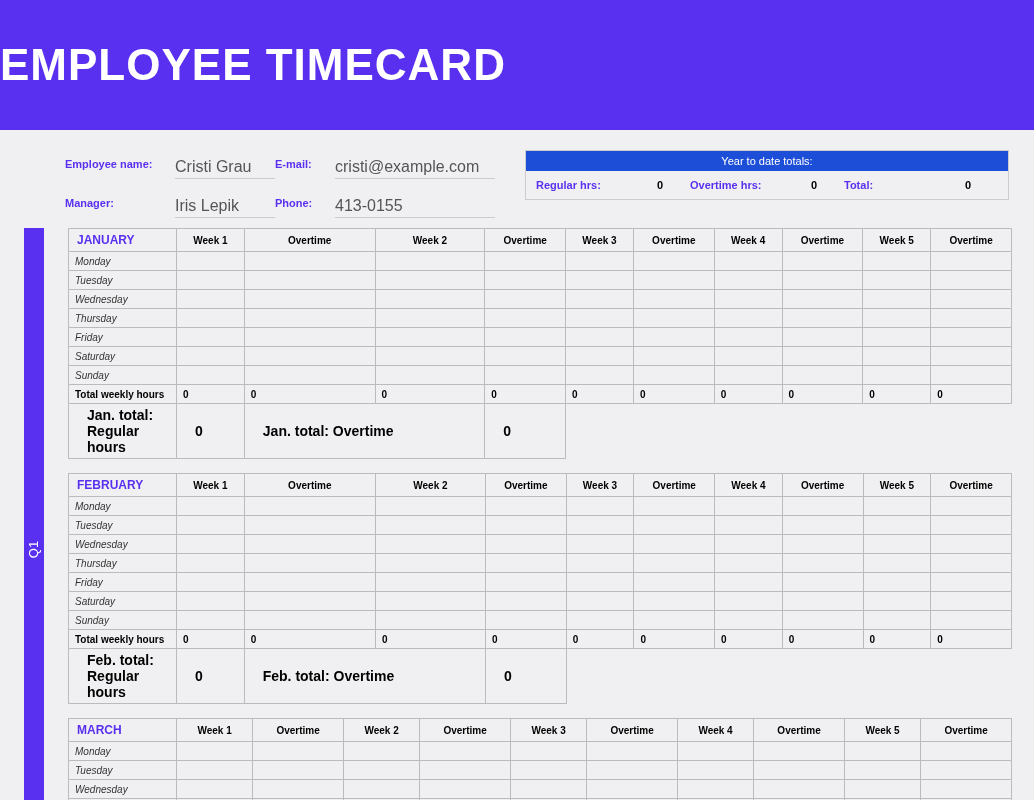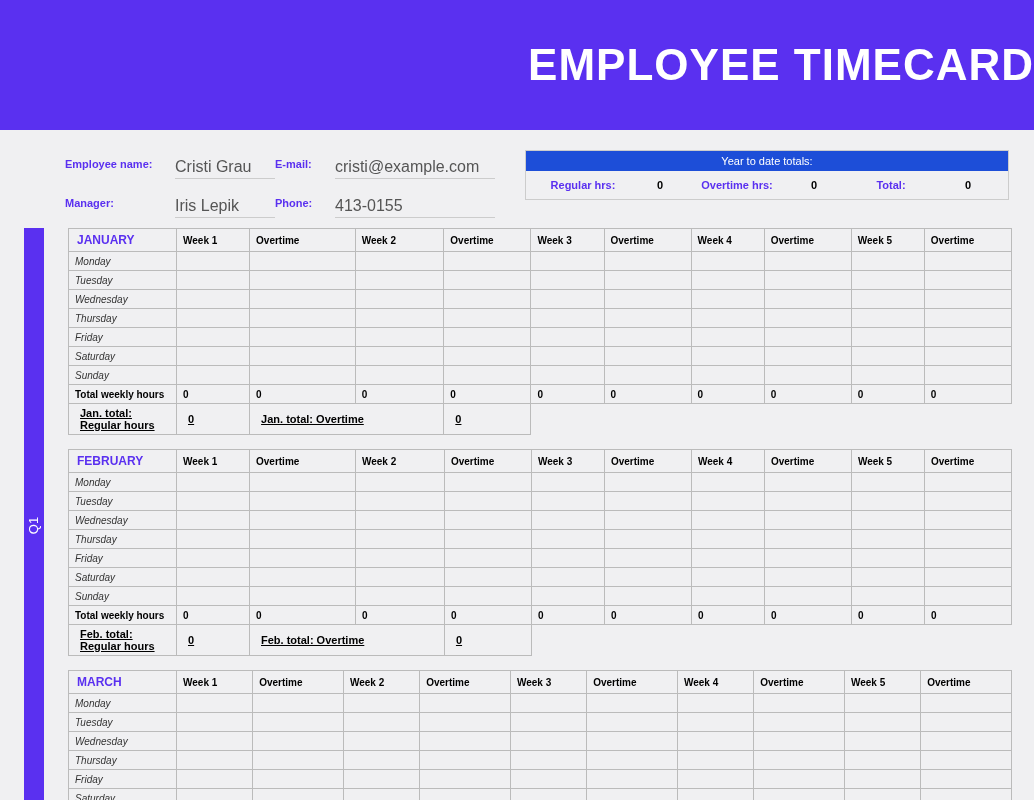--- a/index.html
+++ b/index.html
@@ -8,21 +8,21 @@
     background: #f0f0f2;
     width: 1034px;
     height: 800px;
     overflow: hidden;
   }
   .header-banner {
     background: #5a30f0;
     height: 130px;
     display: flex;
     align-items: center;
-    justify-content: flex-end;
+    justify-content: flex-start;
   }
   .header-banner h1 {
     color: #fff;
     font-size: 44px;
     letter-spacing: 1px;
     font-weight: 800;
   }
   .info-area {
     padding: 20px 25px 10px 65px;
     display: flex;
@@ -55,21 +55,21 @@
     text-align: center;
     font-size: 11px;
     padding: 4px 0;
   }
   .ytd-row {
     display: grid;
     grid-template-columns: 1fr 60px 1fr 60px 1fr 60px;
     padding: 8px 10px;
     font-size: 11px;
   }
-  .ytd-row .ylab { color: #5a30f0; font-weight: 700; text-align: center; }
+  .ytd-row .ylab { color: #5a30f0; font-weight: 700; text-align: left; }
   .ytd-row .yval { font-weight: 700; text-align: center; }
 
   .q-wrap {
     display: flex;
     padding-left: 24px;
     padding-right: 22px;
   }
   .q-bar {
     background: #5a30f0;
     width: 20px;
@@ -91,33 +91,33 @@
     margin-bottom: 14px;
     background: #f0f0f2;
   }
   table.tc th, table.tc td {
     border: 1px solid #bbb;
     font-size: 10px;
     padding: 3px 6px;
     height: 19px;
     text-align: left;
   }
-  table.tc th { font-weight: 700; }
+  table.tc th { font-weight: 700; text-align: center; }
   table.tc th.month {
     color: #5a30f0;
     text-align: left;
     font-size: 12px;
     padding: 4px 8px;
   }
   table.tc th.month, table.tc td.daylabel, table.tc td.rowlabel { width: 108px; }
   table.tc td.daylabel { color: #333; font-style: italic; }
   table.tc td.cell { }
   table.tc td.rowlabel { font-weight: 700; }
   table.tc tr.totwk td { font-weight: 700; }
-  table.tc tr.mtot td { font-size: 11px; font-weight: 700; padding: 3px 11px; height: 18px; text-decoration: underline;}
+  table.tc tr.mtot td { font-size: 14px; font-weight: 700; padding: 3px 18px; height: 18px;}
   table.tc tr.mtot td.noborder { border: none; background: #f0f0f2; }
 </style>
 </head>
 <body>
 
 <div class="header-banner">
   <h1>EMPLOYEE TIMECARD</h1>
 </div>
 
 <div class="info-area">

